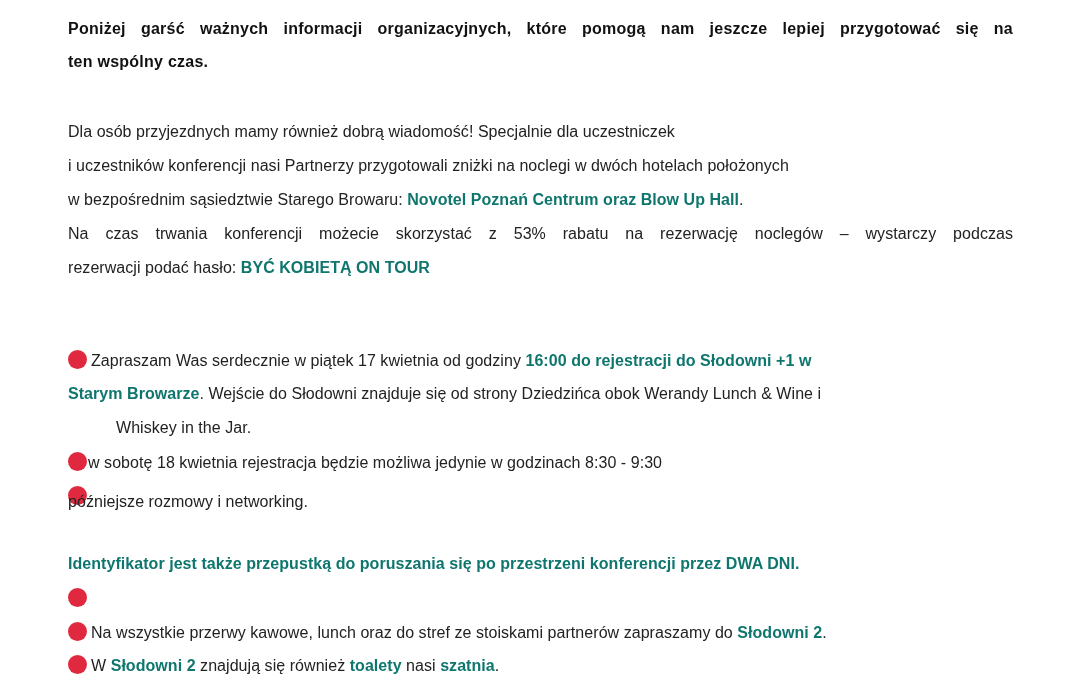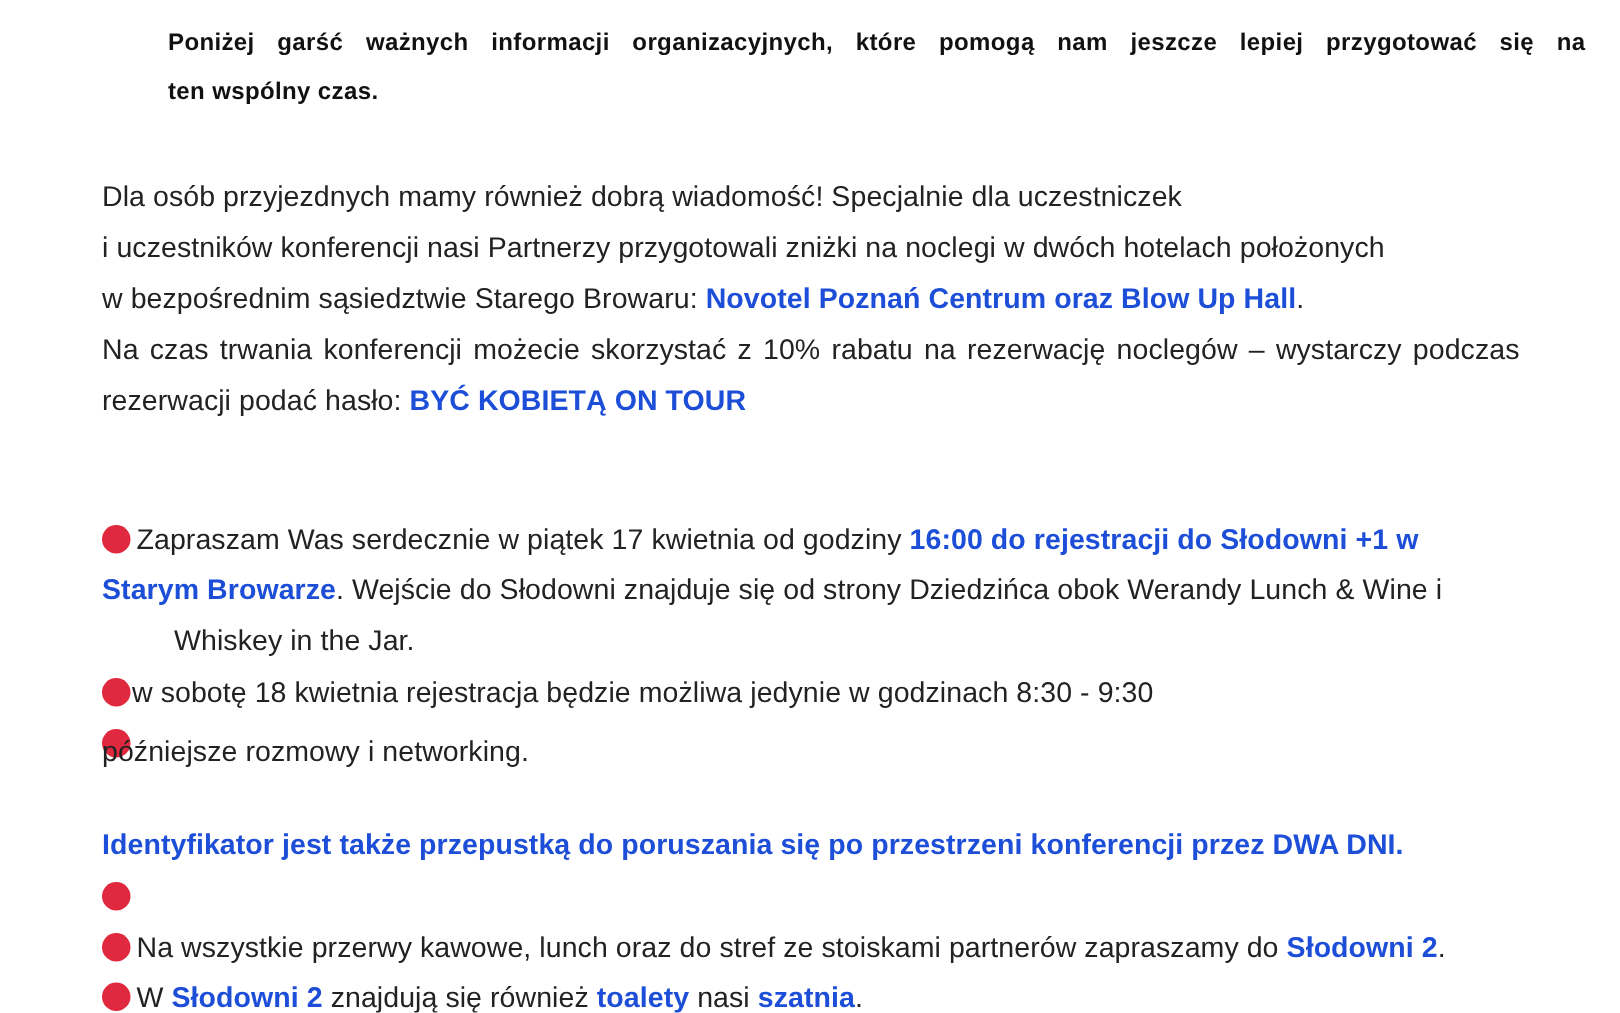--- a/index.html
+++ b/index.html
@@ -4,45 +4,45 @@
   <style>
     html, body { margin: 0; padding: 0; background: #ffffff; }
     body {
       width: 1080px; height: 675px; overflow: hidden; position: relative;
       font-family: "Liberation Sans", "DejaVu Sans", sans-serif;
       color: #222222;
     }
     .doc { position: absolute; left: 68px; top: 0; width: 945px; }
     .line {
       position: absolute; left: 0; white-space: nowrap;
-      font-size: 19px; line-height: 20px; letter-spacing: 0.05px;
+      font-size: 16px; line-height: 20px; letter-spacing: 0.05px;
     }
     .just { display: block; text-align: justify; text-align-last: justify; width: 945px; }
-    .b { font-weight: bold; color: #1d4ed8; }
+    .b { font-weight: bold; color: #0f766e; }
     .bullet {
       display: inline-block; width: 19px; height: 19px; border-radius: 50%;
       background: #e0293f; vertical-align: -3px; margin-right: 4px;
     }
     .bullet.tight { margin-right: 1px; }
-    .intro { font-weight: bold; color: #111111; font-size: 16px; letter-spacing: 0.25px; margin-left: 44px; }
+    .intro { font-weight: bold; color: #111111; font-size: 16px; letter-spacing: 0.25px; }
   </style>
 </head>
 <body>
 
 <div class="doc">
 
   <div class="line intro just" style="top:19px;">Poniżej garść ważnych informacji organizacyjnych, które pomogą nam jeszcze lepiej przygotować się na</div>
   <div class="line intro" style="top:52px;text-align:center;">ten wspólny czas.</div>
 
   <div class="line" style="top:122px;">Dla osób przyjezdnych mamy również dobrą wiadomość! Specjalnie dla uczestniczek</div>
   <div class="line" style="top:156px;">i uczestników konferencji nasi Partnerzy przygotowali zniżki na noclegi w dwóch hotelach położonych</div>
   <div class="line" style="top:190px;">
     <span>w bezpośrednim sąsiedztwie Starego Browaru: </span><span class="b">Novotel Poznań Centrum oraz Blow Up Hall</span><span>.</span>
   </div>
-  <div class="line just" style="top:224px;">Na czas trwania konferencji możecie skorzystać z 10% rabatu na rezerwację noclegów – wystarczy podczas</div>
+  <div class="line just" style="top:224px;">Na czas trwania konferencji możecie skorzystać z 53% rabatu na rezerwację noclegów – wystarczy podczas</div>
   <div class="line" style="top:258px;">
     <span>rezerwacji podać hasło: </span><span class="b">BYĆ KOBIETĄ ON TOUR</span>
   </div>
 
   <div class="line" style="top:350px;">
     <span class="bullet" style="background: rgb(224, 41, 63);"></span><span>Zapraszam Was serdecznie w piątek 17 kwietnia od godziny </span><span class="b">16:00 do rejestracji do Słodowni +1 w</span>
   </div>
   <div class="line" style="top:384px;">
     <span class="b">Starym Browarze</span><span>. Wejście do Słodowni znajduje się od strony Dziedzińca obok Werandy Lunch &amp; Wine i</span>
   </div>

